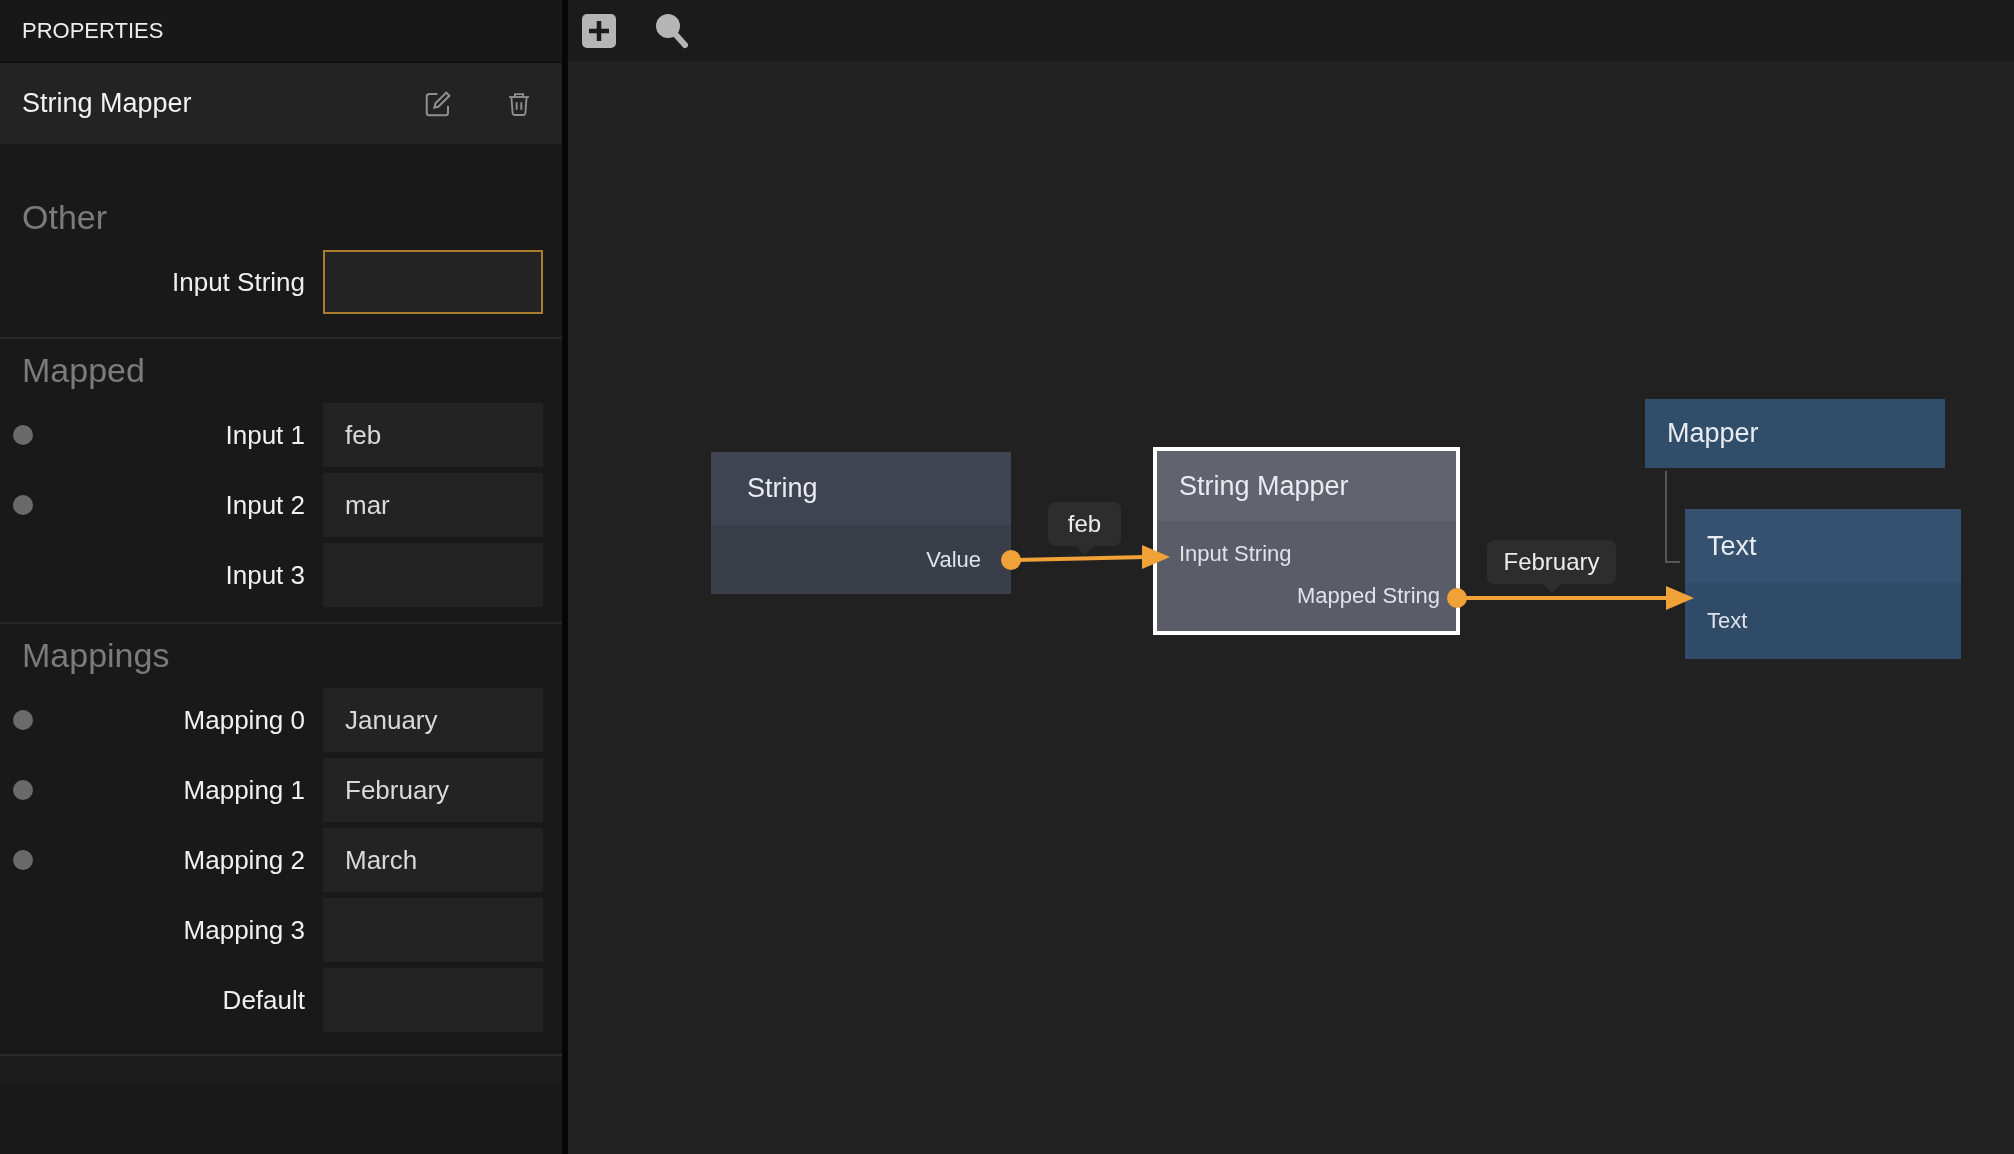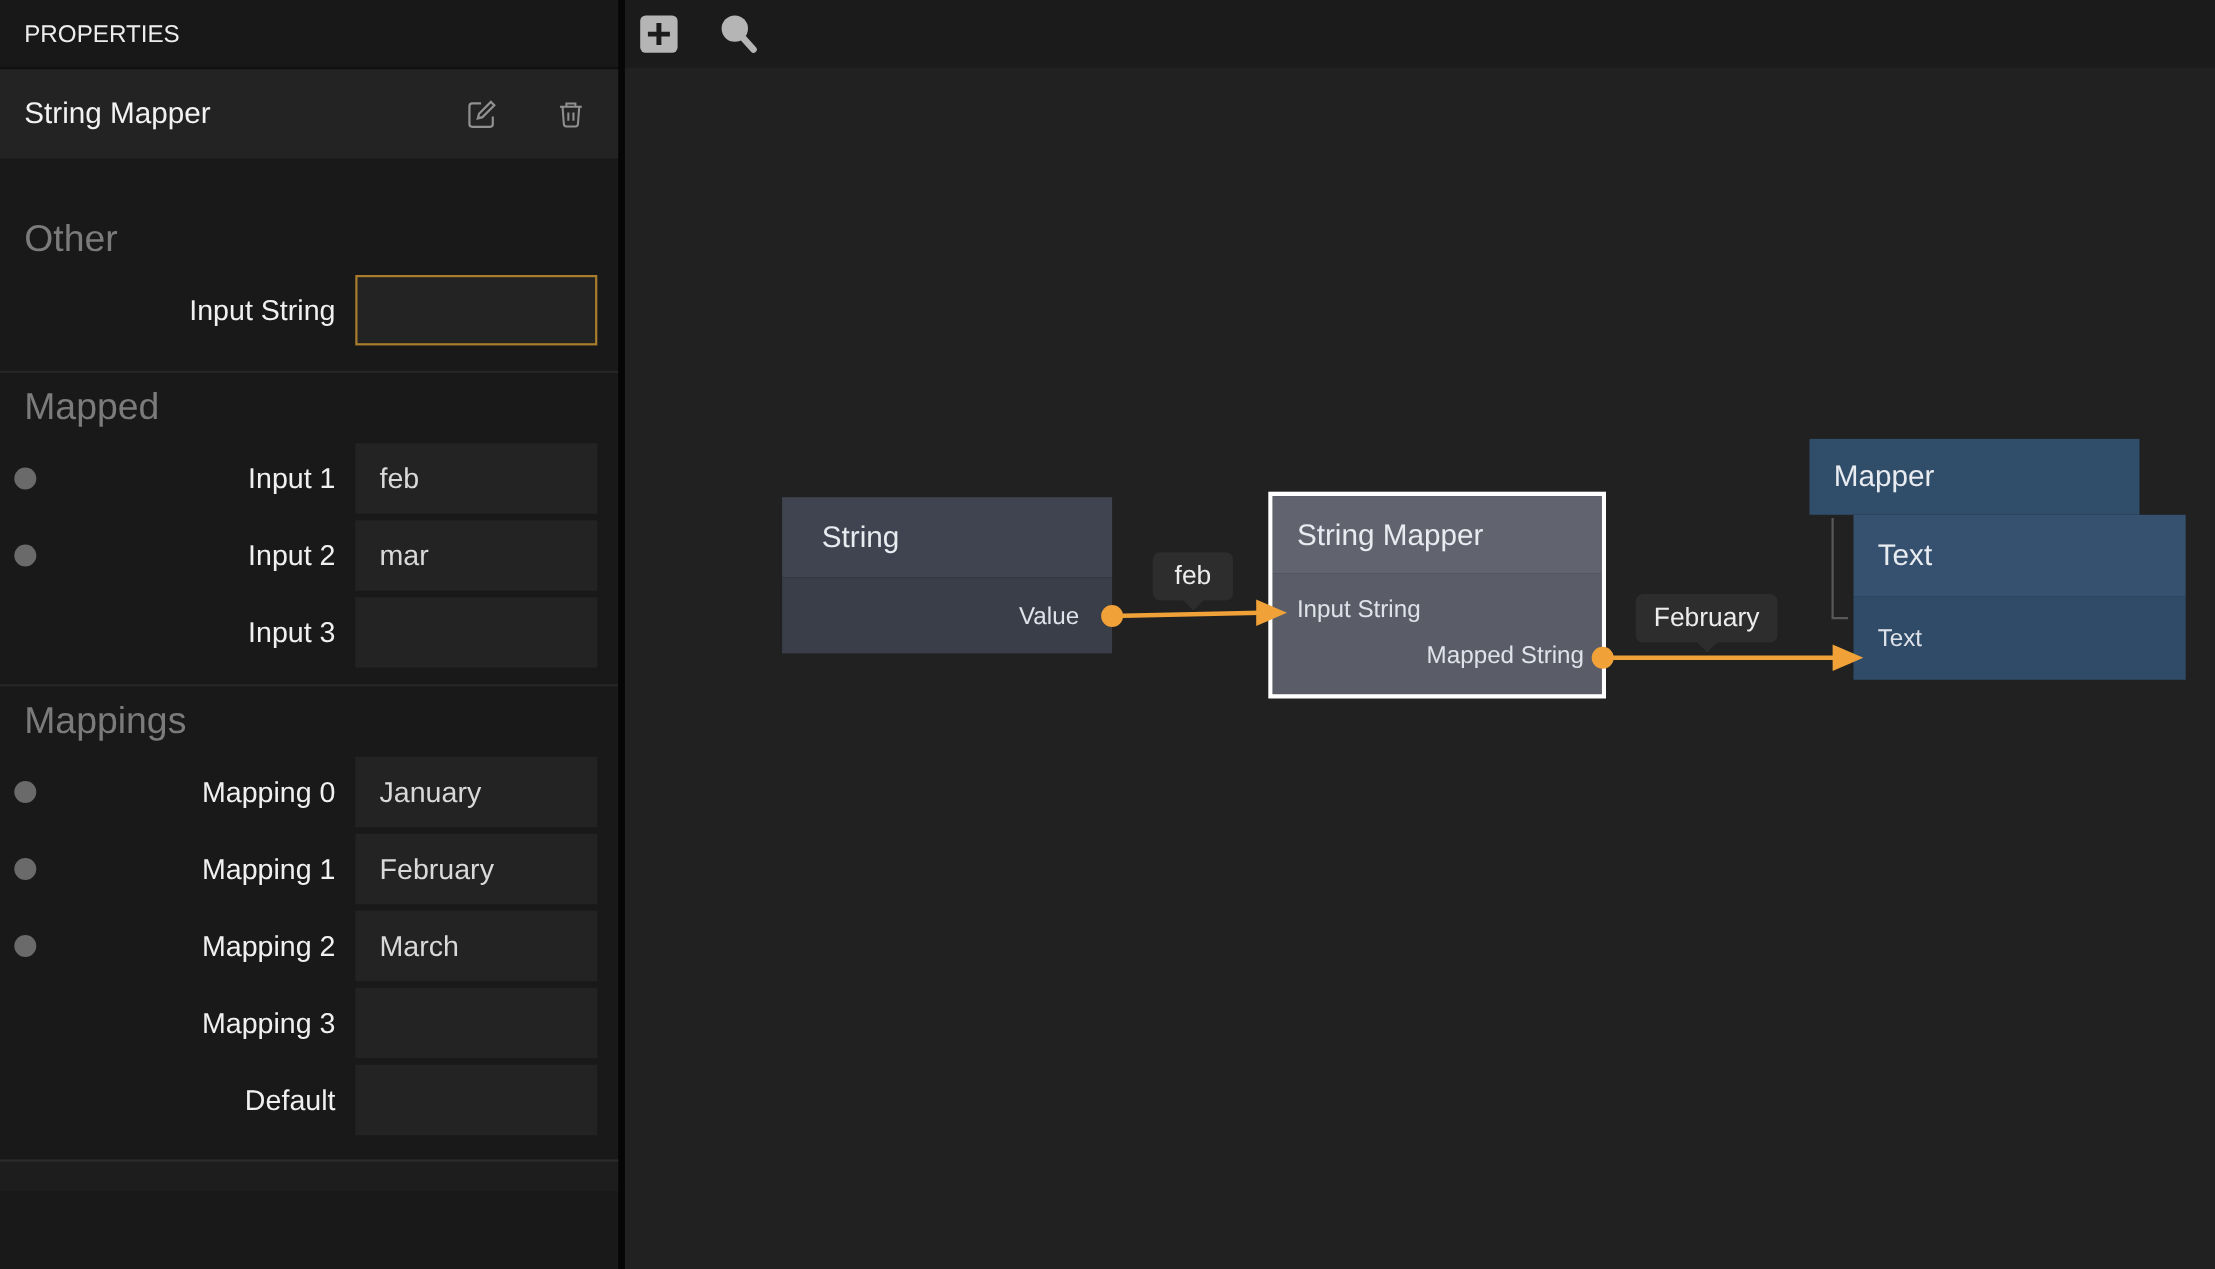--- a/index.html
+++ b/index.html
@@ -48,21 +48,21 @@
   #node-string{left:711px;top:452px;width:300px;}
   #node-string .n-title{height:73px;background:#3f4450;padding-left:36px;}
   #node-string .n-port{height:69px;background:#393e49;justify-content:flex-end;padding-right:30px;}
   #node-mapper{left:1153px;top:447px;width:307px;height:188px;border:4px solid #ffffff;box-sizing:border-box;}
   #node-mapper .n-title{height:70px;background:#61646e;padding-left:22px;}
   #node-mapper .m-body{height:110px;background:#5a5d67;padding-top:12px;box-sizing:border-box;}
   #node-mapper .m-in{height:42px;padding-left:22px;}
   #node-mapper .m-out{height:42px;justify-content:flex-end;padding-right:16px;}
   #node-group{left:1645px;top:399px;width:300px;height:69px;background:#304e6a;}
   #node-group .n-title{height:69px;padding-left:22px;}
-  #node-text{left:1685px;top:468px;width:302px;}
+  #node-text{left:1685px;top:509px;width:276px;}
   #node-text .n-title{height:74px;background:#35516f;padding-left:22px;}
   #node-text .n-port{height:76px;background:#2f4b68;padding-left:22px;}
   
   .wires{position:absolute;left:0;top:0;z-index:2;pointer-events:none;}
   .badge{position:absolute;z-index:3;background:#2d2d2d;border-radius:7px;color:#ececec;
     font-size:24px;display:flex;align-items:center;justify-content:center;}
   .badge::after{content:"";position:absolute;bottom:-9px;left:50%;transform:translateX(-50%);
     border:10px solid transparent;border-top:10px solid #2d2d2d;border-bottom:none;}
   #badge-feb{left:1048px;top:502px;width:73px;height:44px;}
   #badge-february{left:1487px;top:540px;width:129px;height:44px;}

